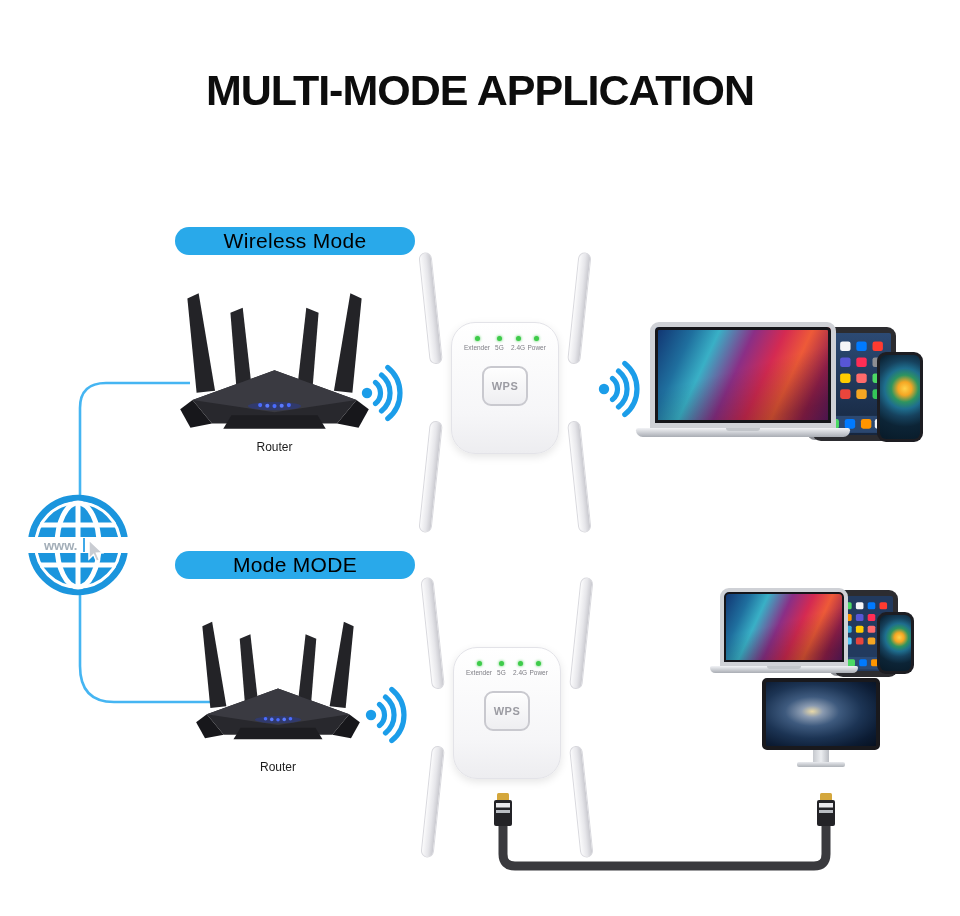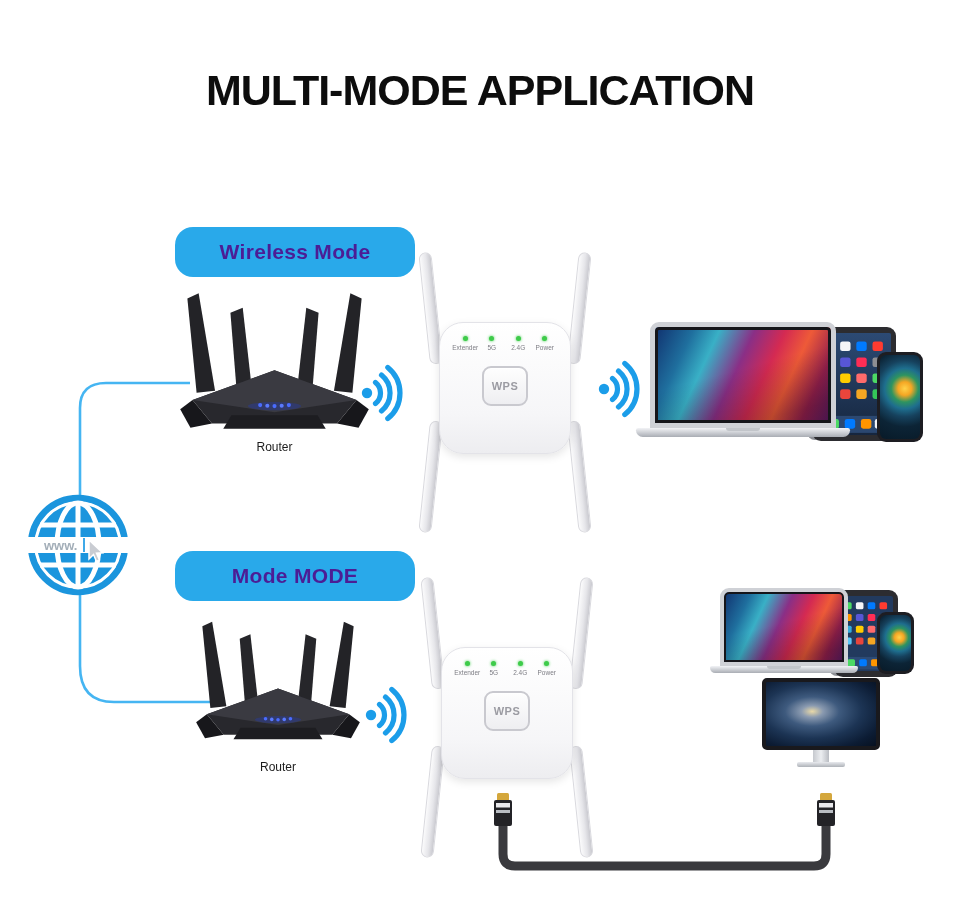--- a/index.html
+++ b/index.html
@@ -9,22 +9,22 @@
   }
   
   .page-title{
     position:absolute;top:66px;left:0;width:100%;text-align:center;margin:0;
     font-size:43px;font-weight:700;letter-spacing:-1px;color:#0d0d0d;
   }
   
   .wires{position:absolute;left:0;top:0;z-index:1;}
   
   .pill{
-    position:absolute;width:240px;height:50px;border-radius:18px;background:#29a9ea;
-    color:#4c1d95;font-size:21px;font-weight:700;display:flex;align-items:center;justify-content:center;
+    position:absolute;width:240px;height:28px;border-radius:18px;background:#29a9ea;
+    color:#000000;font-size:21px;font-weight:400;display:flex;align-items:center;justify-content:center;
     z-index:4;letter-spacing:.3px;
   }
   .pill-wireless{left:175px;top:227px;}
   .pill-wired{left:175px;top:551px;}
   
   .router{position:absolute;z-index:3;}
   .router-1{left:172px;top:282px;width:205px;height:158px;}
   .router-2{left:189px;top:612px;width:178px;height:137px;}
   .router-label{
     position:absolute;text-align:center;font-size:12px;color:#1c1c1c;z-index:3;
@@ -45,21 +45,21 @@
   .ext-ant{
     position:absolute;width:13px;height:112px;border-radius:7px;
     background:linear-gradient(90deg,#fbfbfc,#e6e6ea 55%,#c9c9cf);
     border:1px solid #d9d9de;box-sizing:border-box;z-index:1;
   }
   .ant-tl{left:5px;top:2px;transform:rotate(-6deg);transform-origin:bottom center;}
   .ant-tr{right:5px;top:2px;transform:rotate(6deg);transform-origin:bottom center;}
   .ant-bl{left:5px;bottom:2px;transform:rotate(6deg);transform-origin:top center;}
   .ant-br{right:5px;bottom:2px;transform:rotate(-6deg);transform-origin:top center;}
   .ext-body{
-    position:absolute;left:14px;top:72px;width:132px;height:132px;border-radius:24px;z-index:2;
+    position:absolute;left:26px;top:72px;width:108px;height:132px;border-radius:24px;z-index:2;
     background:linear-gradient(180deg,#ffffff 0%,#f6f6f8 70%,#ededf0 100%);
     border:1px solid #e3e3e8;box-sizing:border-box;box-shadow:0 3px 8px rgba(0,0,0,.10);
   }
   .led-row{display:flex;justify-content:space-between;padding:13px 12px 0 12px;}
   .led{text-align:center;flex:1;}
   .led-dot{width:5px;height:5px;border-radius:50%;background:#3ecb4a;margin:0 auto 3px;box-shadow:0 0 3px #3ecb4a;}
   .led-label{font-size:6.5px;color:#7d7d84;white-space:nowrap;}
   .wps-btn{
     margin:15px auto 0;width:42px;height:36px;border-radius:9px;
     border:2px solid #c9c9cf;background:linear-gradient(180deg,#fefefe,#eeeef1);

